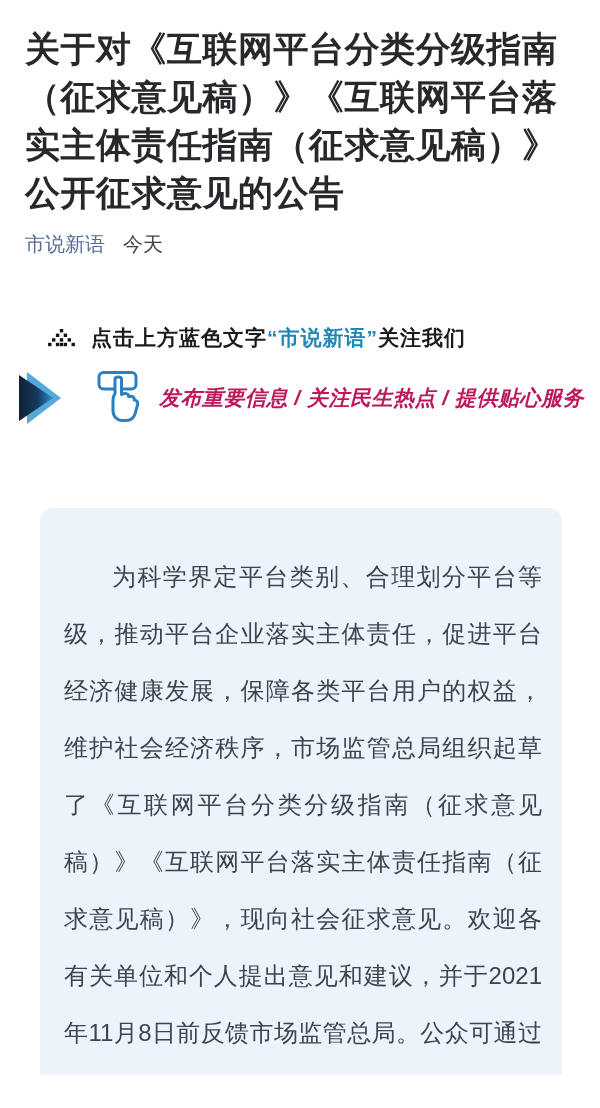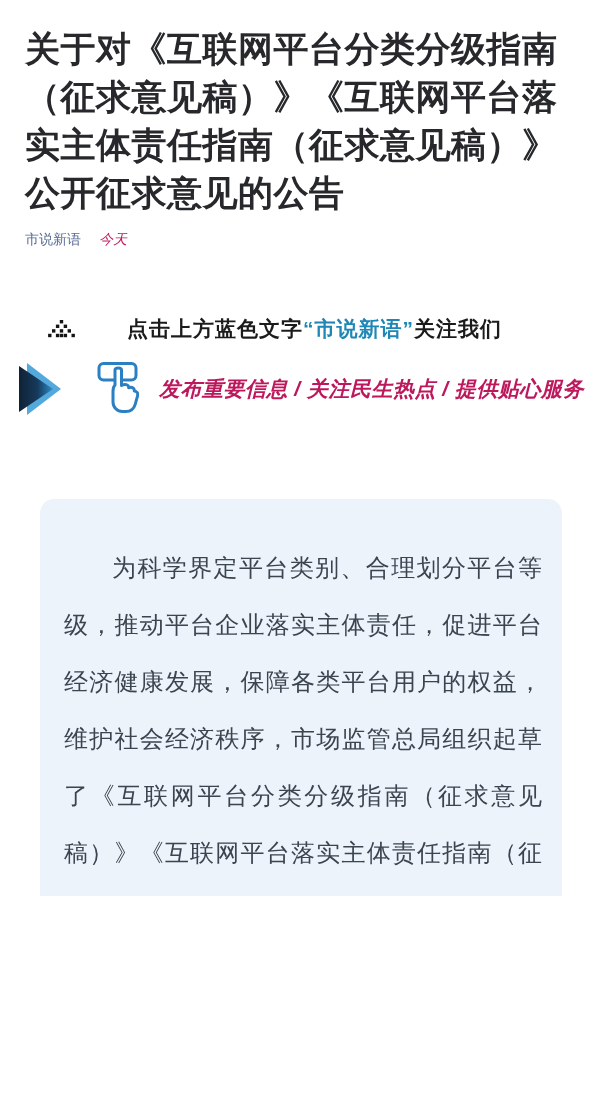--- a/index.html
+++ b/index.html
@@ -7,50 +7,49 @@
     padding: 0;
     background: #ffffff;
     width: 600px;
     height: 1108px;
     overflow: hidden;
     font-family: "Liberation Sans", "DejaVu Sans", sans-serif;
   }
   .page {
     position: relative;
     width: 600px;
-    height: 896px;
+    height: 1075px;
     background: #ffffff;
     overflow: hidden;
   }
 
   
   .article-title {
     margin: 25px 24px 0 25px;
     font-size: 35px;
     line-height: 48px;
     font-weight: 600;
     color: #26282b;
     letter-spacing: 0.5px;
   }
   .meta-row {
     margin: 14px 25px 0 25px;
     display: flex;
     align-items: baseline;
     gap: 18px;
-    font-size: 14px;
+    font-size: 20px;
   }
   .account-name { color: #576b95; cursor: pointer; }
-  .publish-date { color: #be185d; font-style: italic; }
+  .publish-date { color: #404040; }
 
   
   .follow-banner {
     margin: 66px 25px 0 48px;
     display: flex;
     align-items: center;
-    gap: 36px;
   }
   .follow-banner .icon { flex: 0 0 auto; display: block; }
   .follow-text {
     margin-left: 16px;
     font-size: 21px;
     font-weight: 700;
     color: #1b1b1b;
     letter-spacing: 1px;
     white-space: nowrap;
   }

